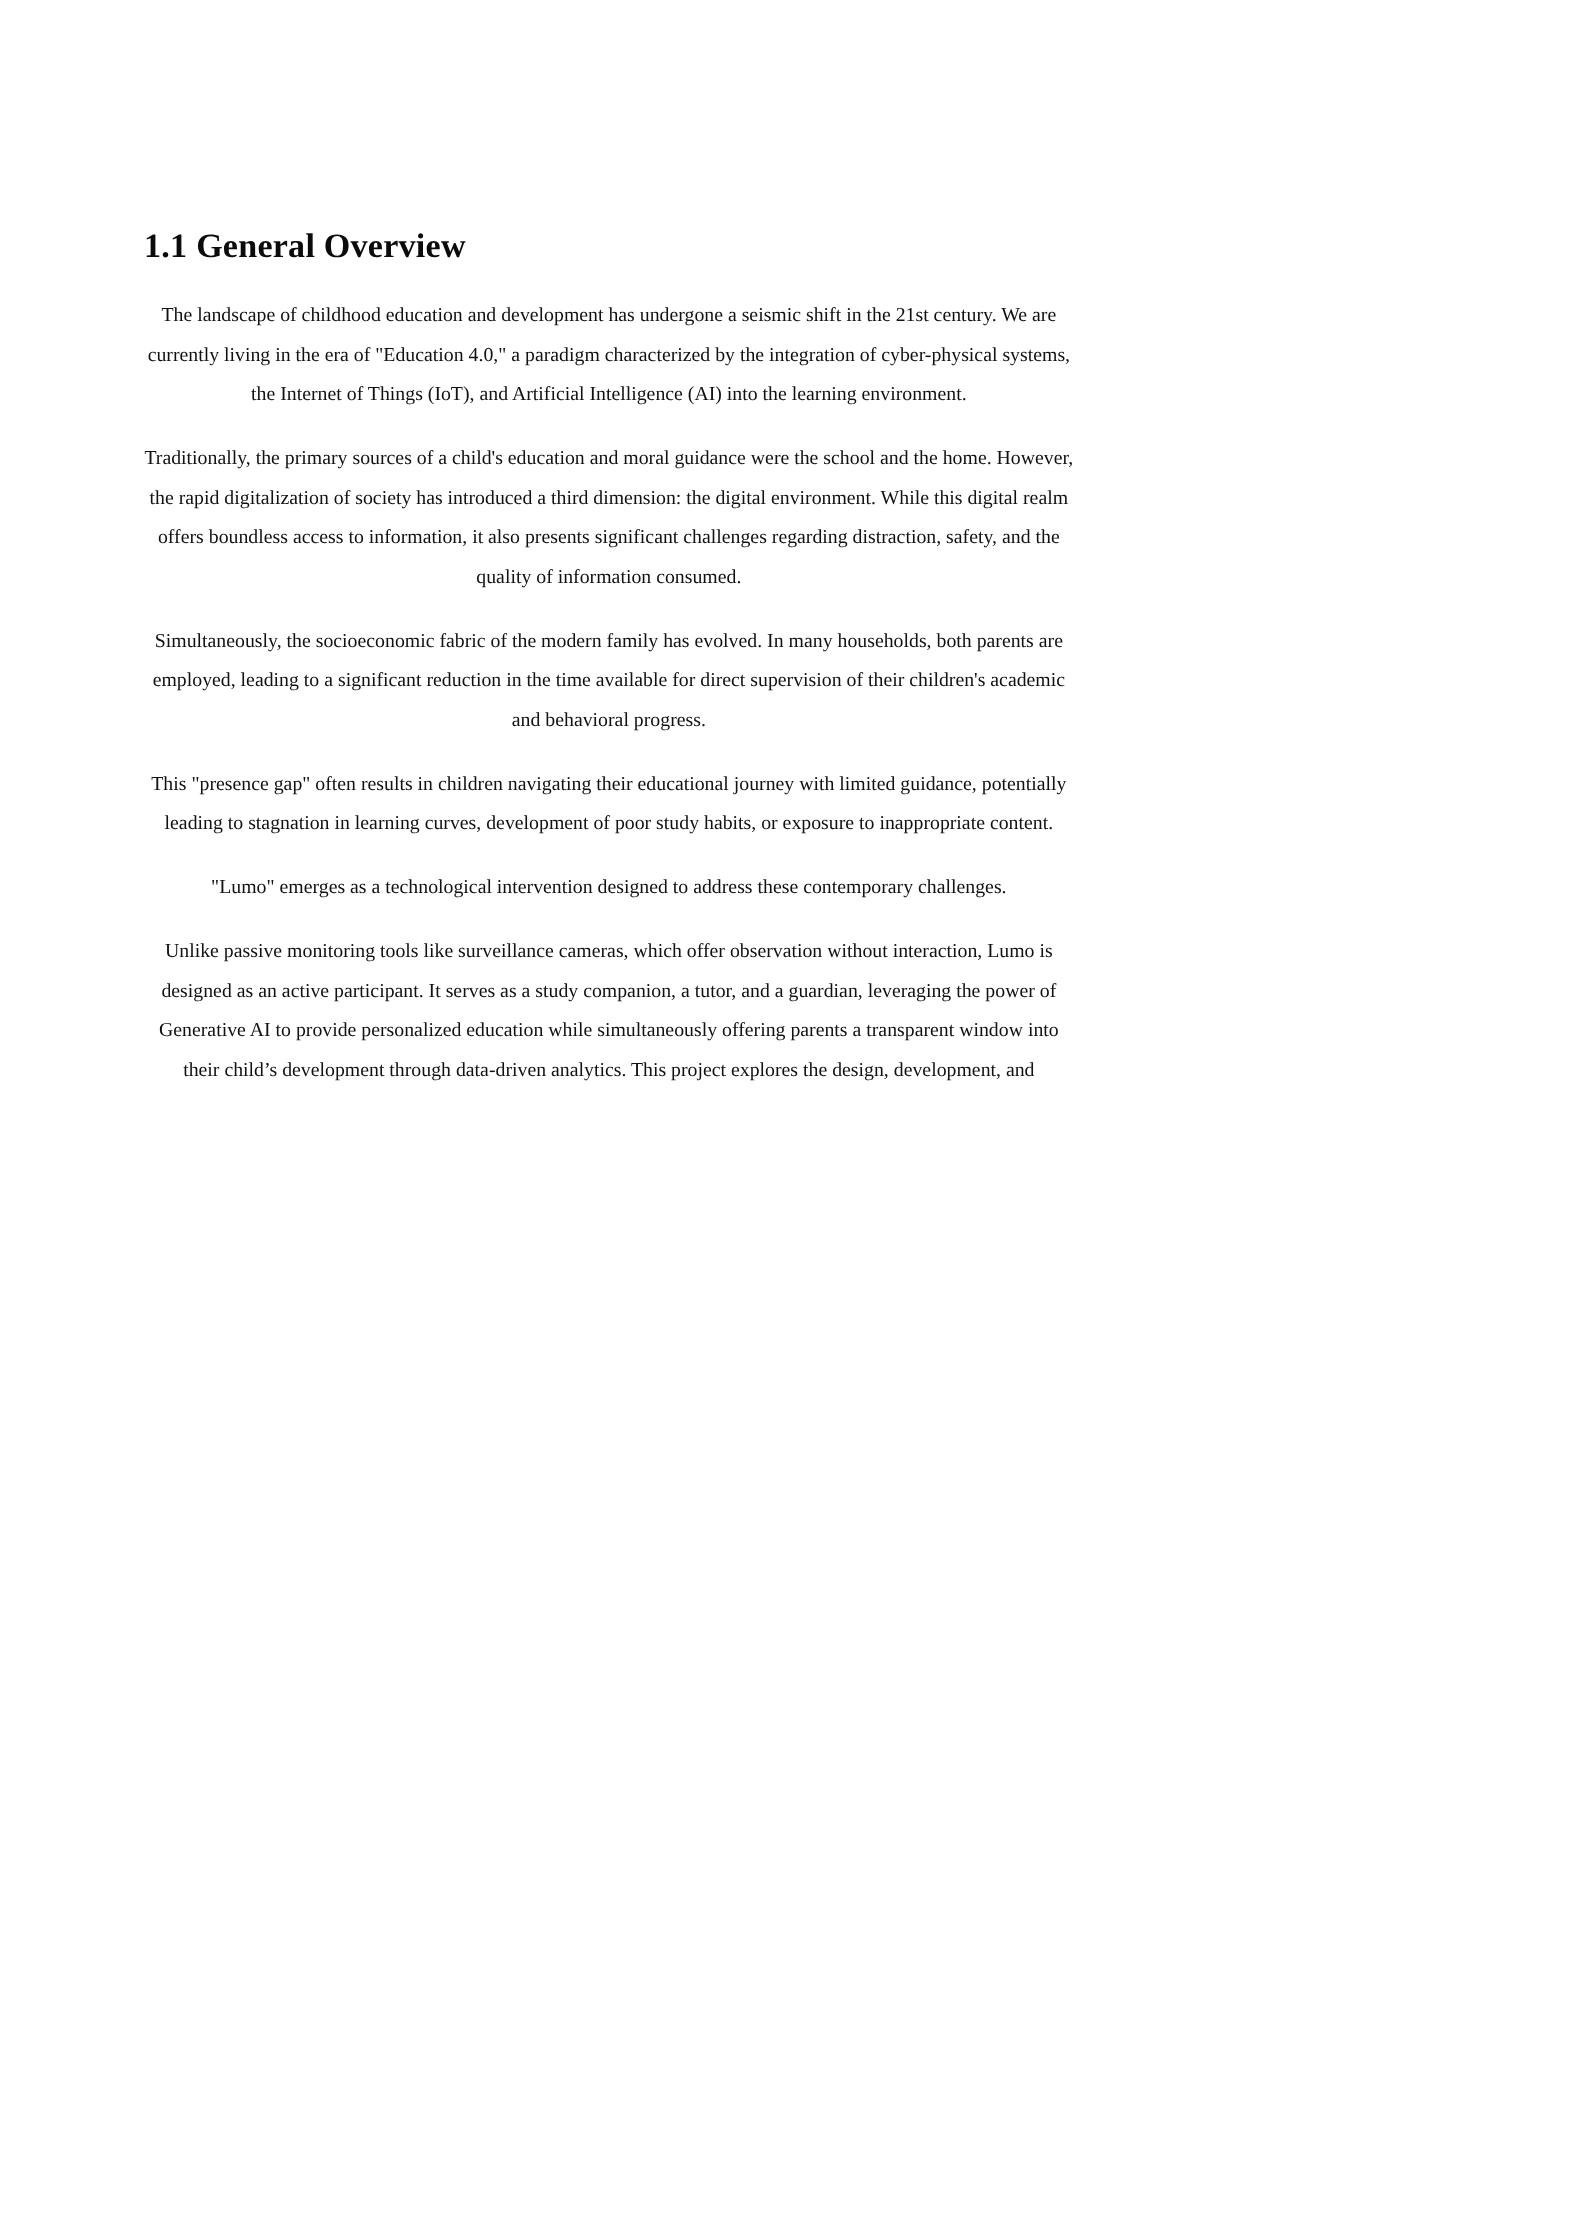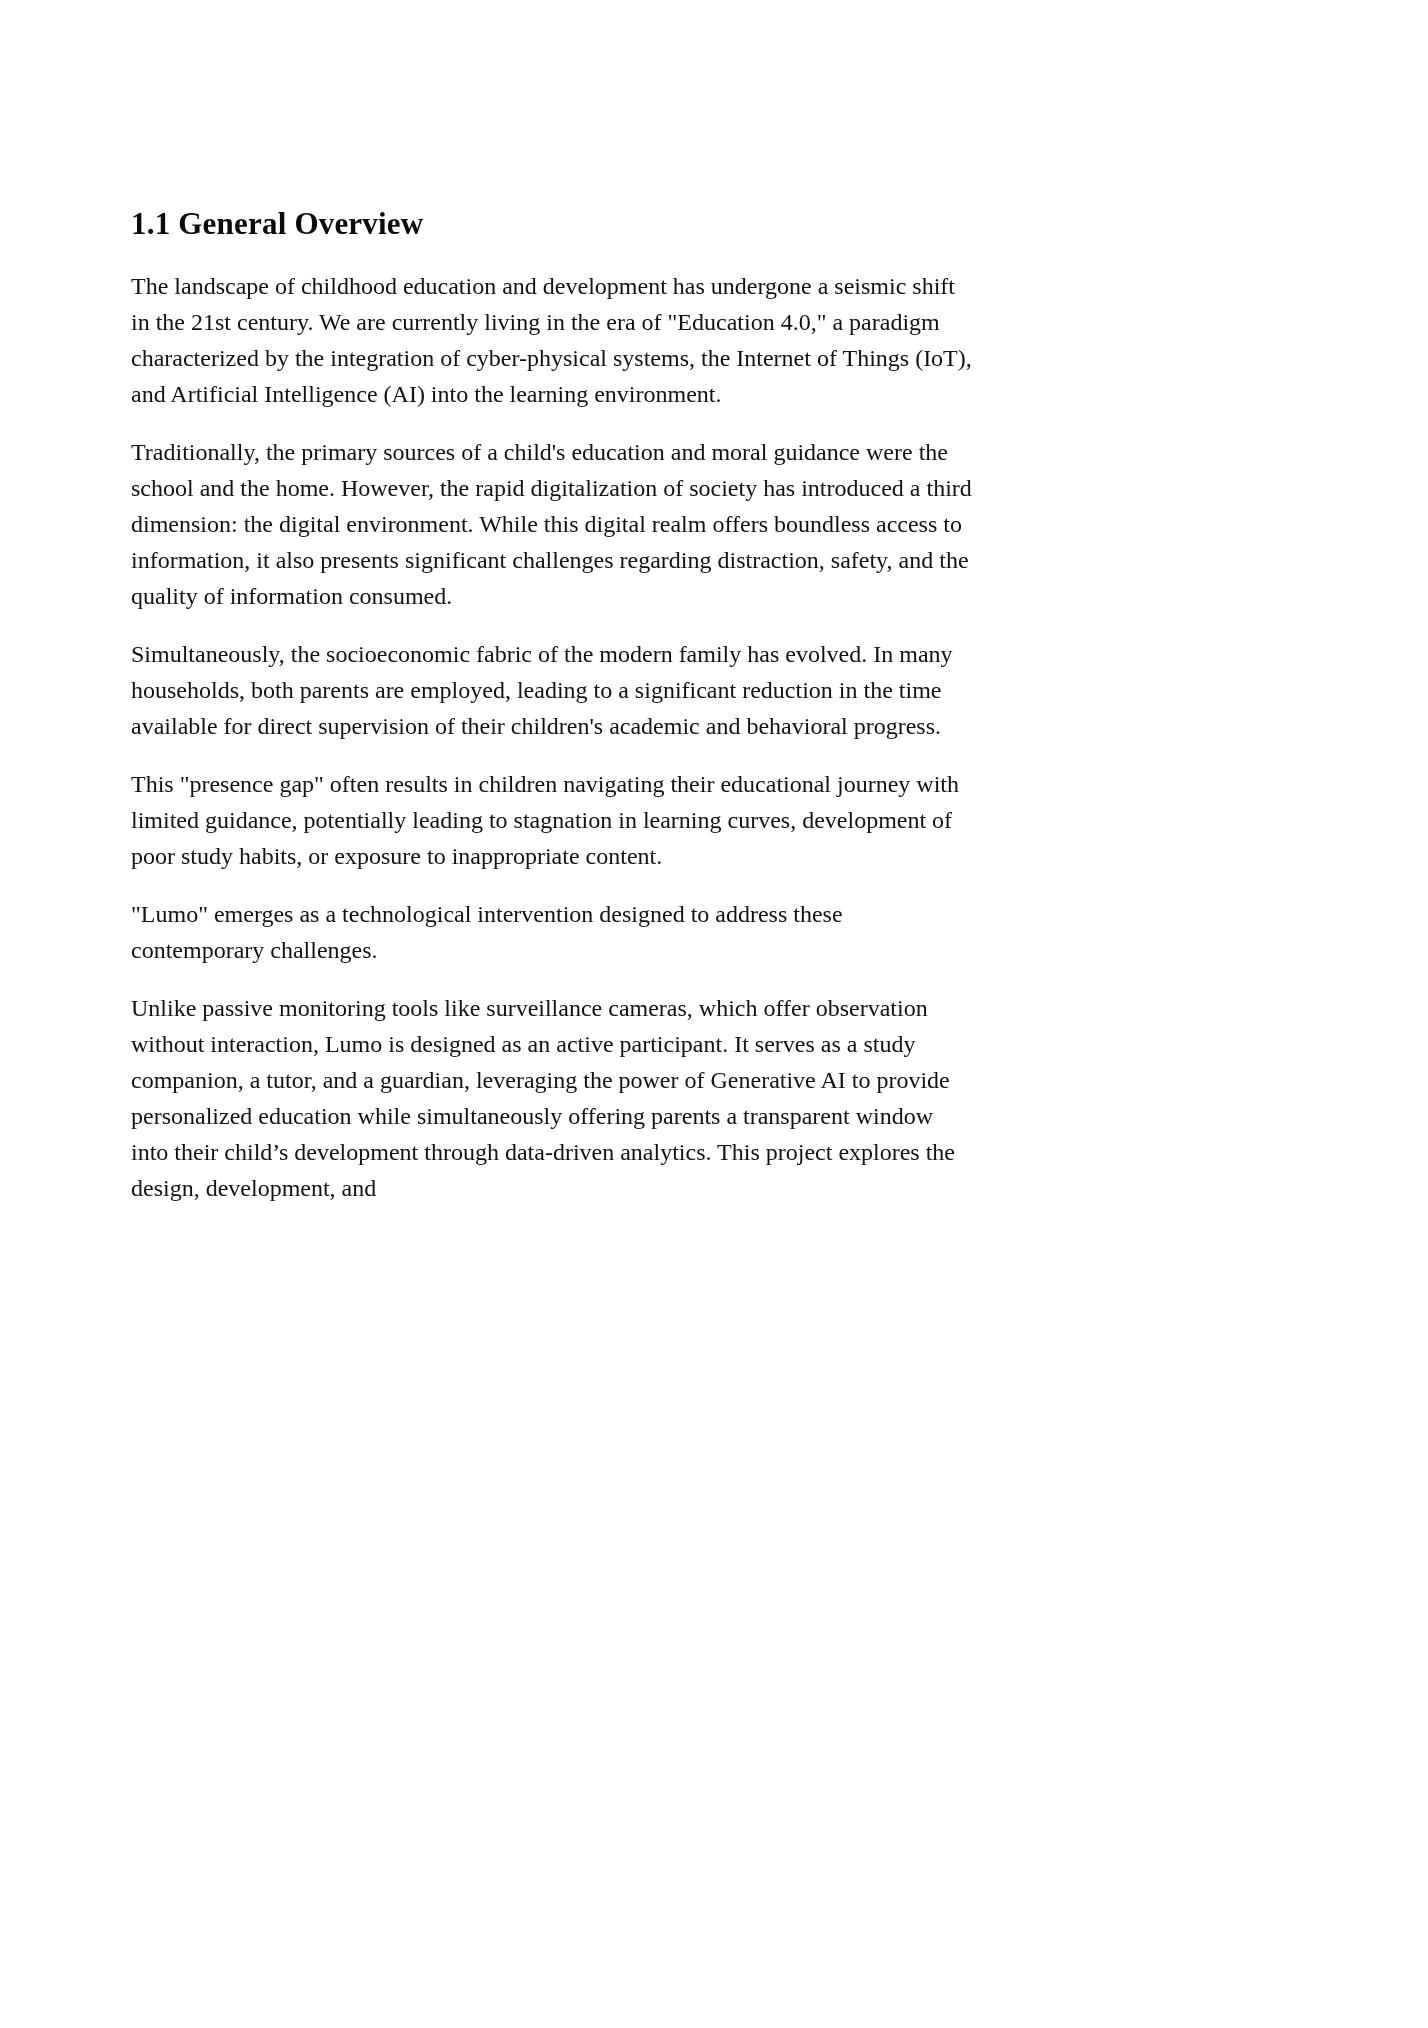--- a/index.html
+++ b/index.html
@@ -22,25 +22,25 @@
   }
   h1.doc-heading {
     font-size: 31px;
     line-height: 1.2;
     font-weight: bold;
     margin: 0 0 26px 0;
     color: #0b0b0b;
     letter-spacing: 0.2px;
   }
   p.doc-paragraph {
-    font-size: 24px;
+    font-size: 18px;
     line-height: 36px;
     margin: 0 0 22px 0;
     color: #111111;
-    text-align: left;
+    text-align: center;
   }
 </style>
 </head>
 <body>
 
 <div class="page">
   <div class="content">
     <h1 class="doc-heading">1.1 General Overview</h1>
 
     <p class="doc-paragraph">The landscape of childhood education and development has undergone a seismic shift in the 21st century. We are currently living in the era of "Education 4.0," a paradigm characterized by the integration of cyber-physical systems, the Internet of Things (IoT), and Artificial Intelligence (AI) into the learning environment.</p>

